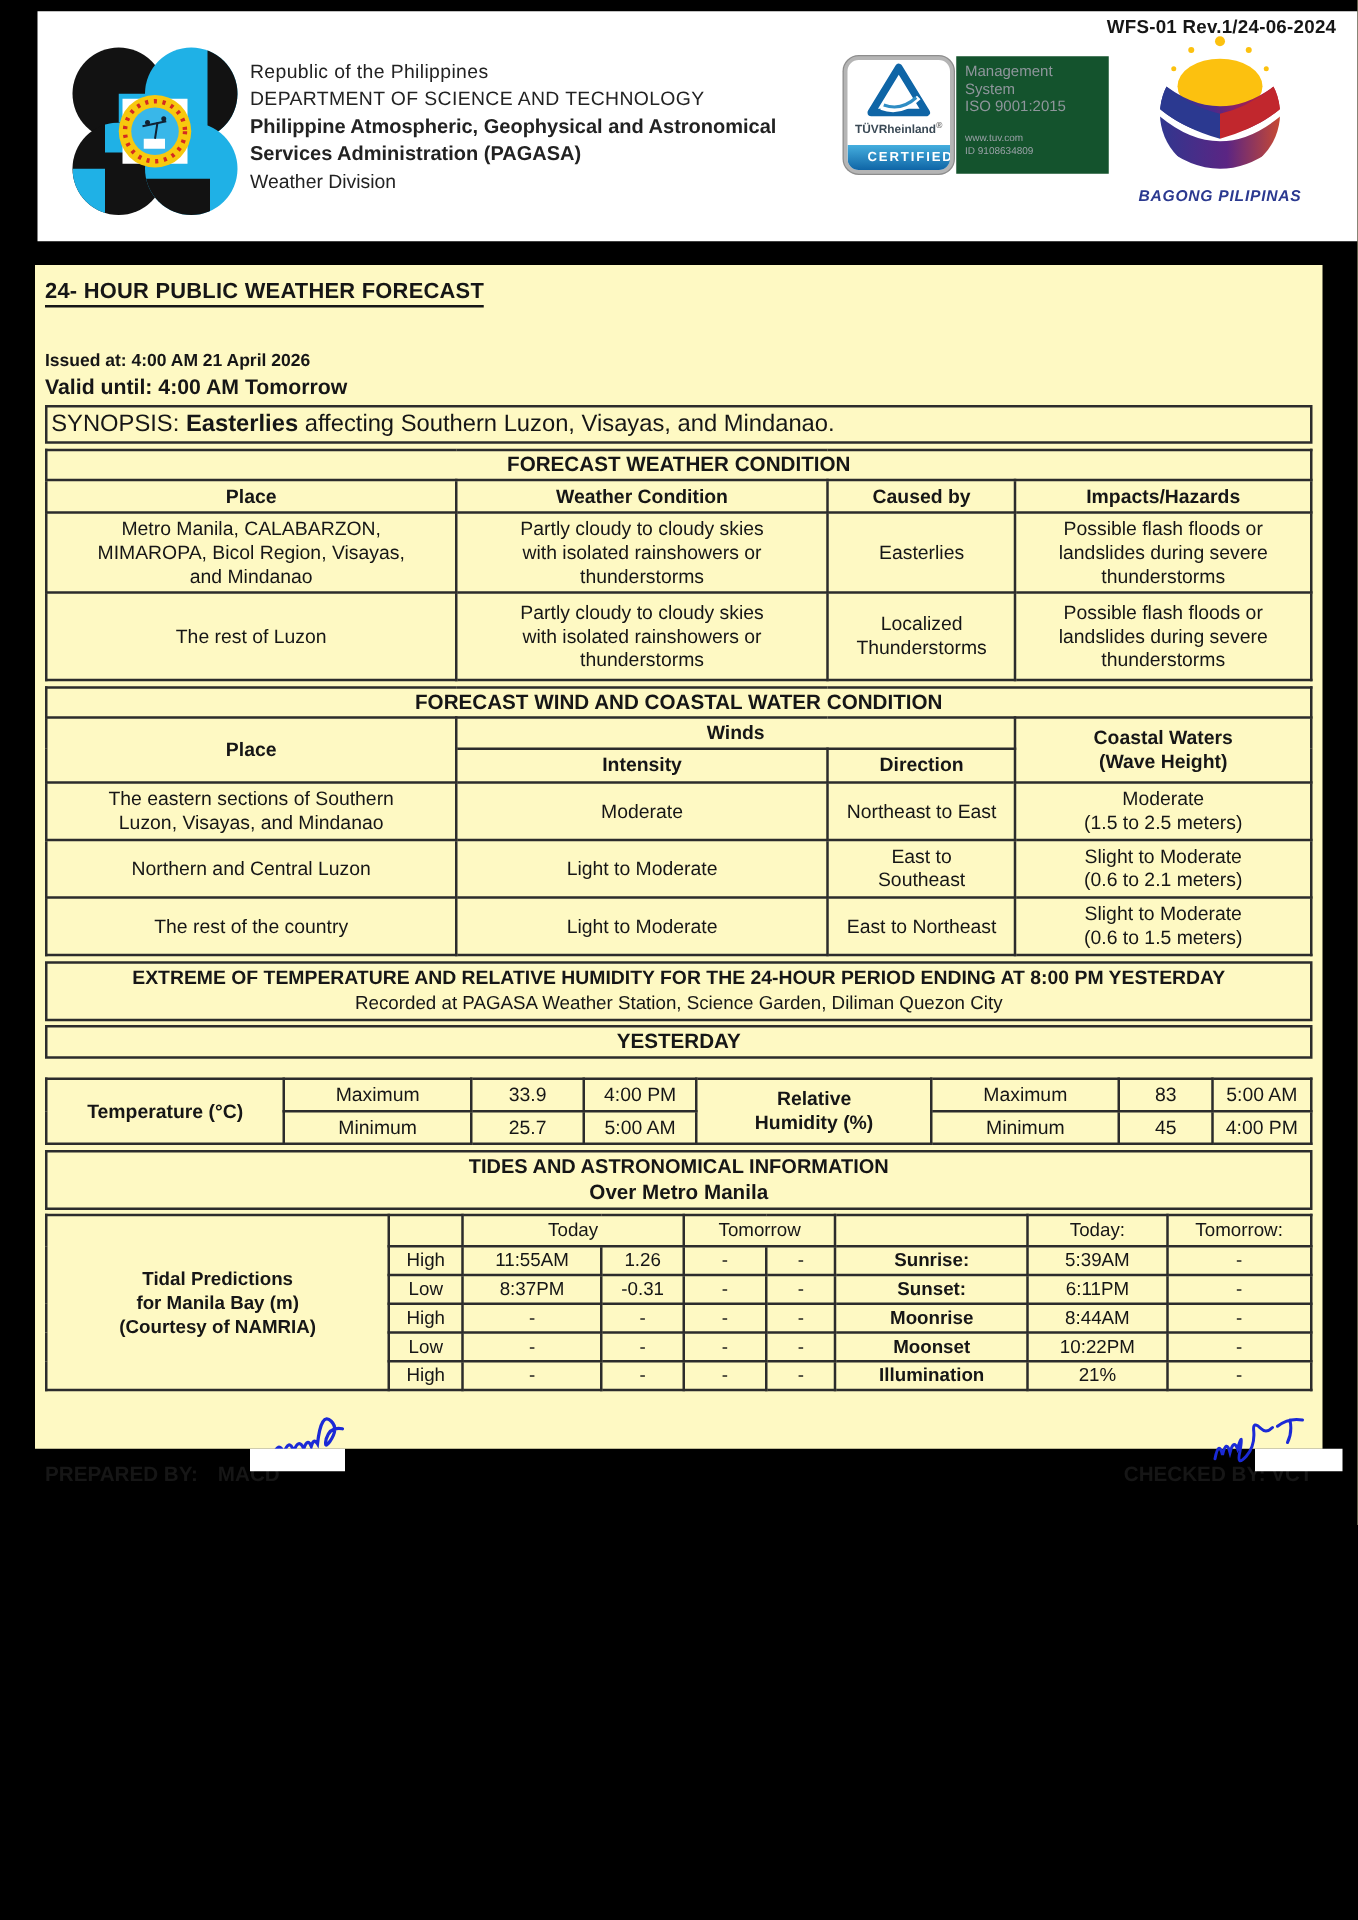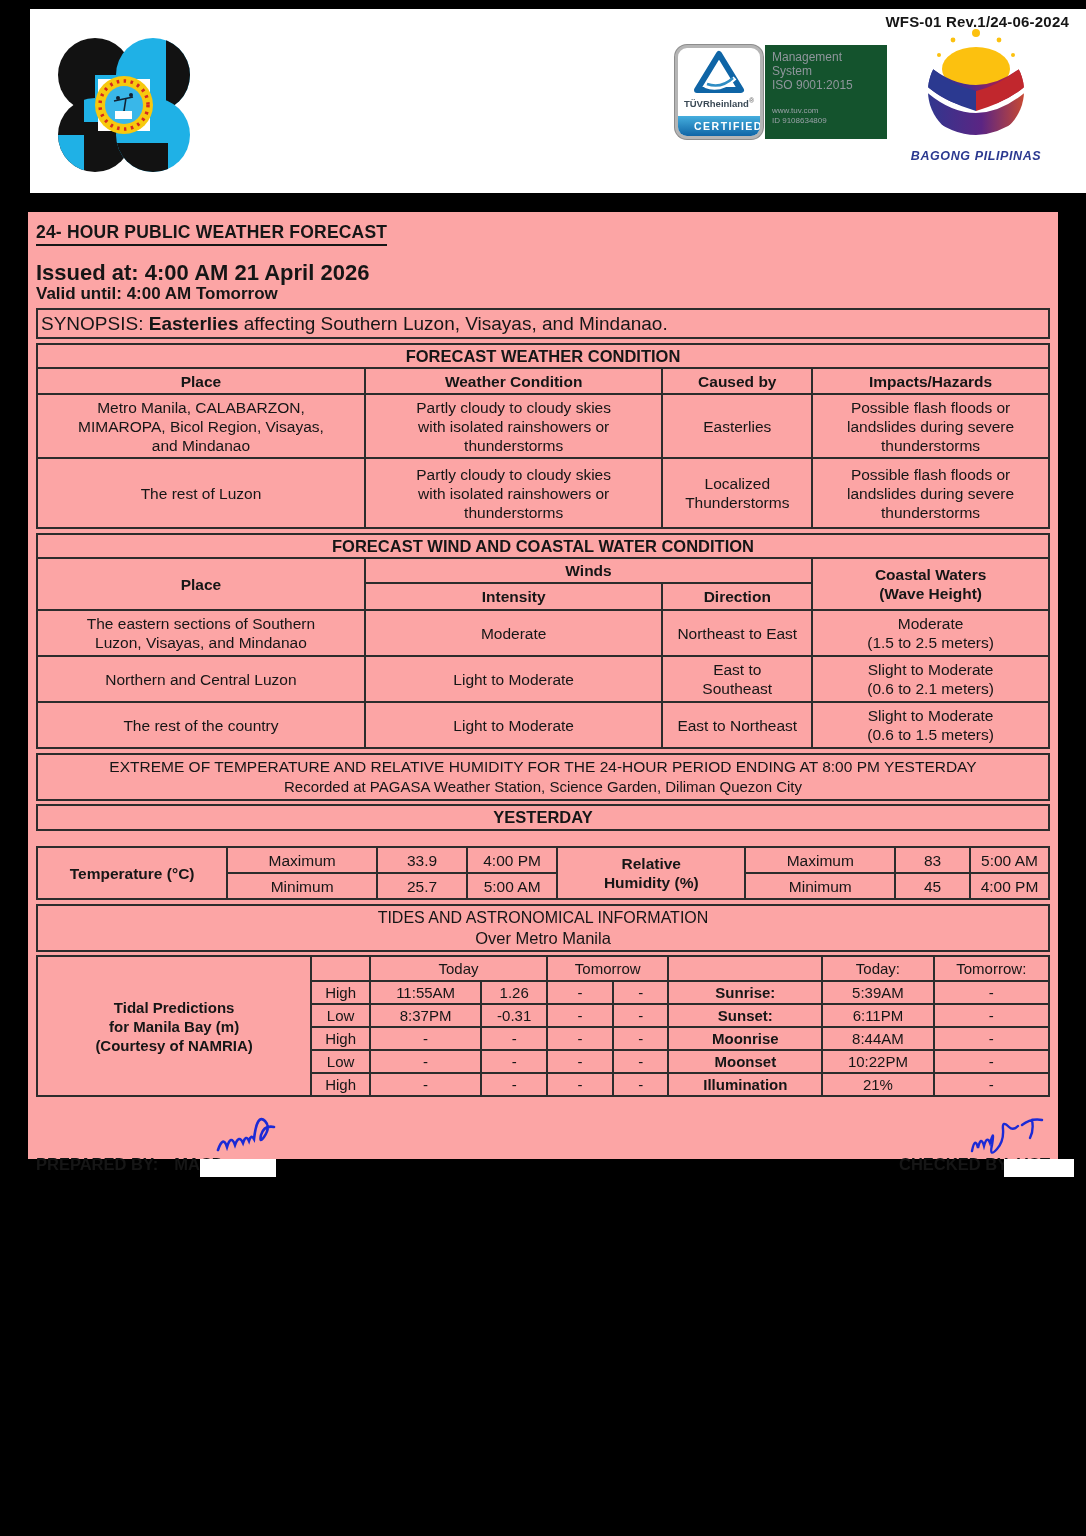--- a/index.html
+++ b/index.html
@@ -20,36 +20,36 @@
   .tuv-reg { font-size:7px; vertical-align:super; color:#777; }
   .tuv-band { margin-top:auto; width:100%; height:20px; background:linear-gradient(#45aede,#0f65a6);
               color:#fff; font-size:10.5px; font-weight:bold; letter-spacing:1.5px; text-align:center; line-height:20px;padding-left:16px; }
   .tuv-panel { width:122px; height:94px; background:#14532d; margin-left:2px; padding:5px 7px;
                color:#8f969c; font-size:12px; line-height:14px; }
   .tuv-small { margin-top:14px; font-size:8px; line-height:9px; color:#9aa1a7; }
   .bagong { position:absolute; left:862px; top:16px; width:168px; text-align:center; }
   .bagong-label { font-size:12.5px; font-weight:bold; font-style:italic; color:#2b3990; letter-spacing:.6px; margin-top:2px; }
 
   
-  .doc { position:absolute; left:28px; top:212px; width:1030px; height:947px; background:#fca5a5; padding:8px 8px 0 8px; }
+  .doc { position:absolute; left:28px; top:212px; width:1030px; height:947px; background:#fef9c3; padding:8px 8px 0 8px; }
   .doc-title { display:inline-block; font-size:17.5px; font-weight:bold; letter-spacing:.2px;
                border-bottom:2.5px solid #161616; padding-bottom:1px; margin-top:2px; }
-  .issued { margin-top:16px; font-size:22px; font-weight:bold; line-height:21px; }
+  .issued { margin-top:32px; font-size:14px; font-weight:bold; line-height:21px; }
   .valid  { font-size:17px; font-weight:bold; line-height:21px; }
   .synopsis { margin-top:4px; border:2px solid #2c2c2c; font-size:19px; padding:1px 3px; line-height:25px; }
   .synopsis .b { font-weight:bold; }
 
   table { border-collapse:collapse; width:100%; table-layout:fixed; }
   td { border:2px solid #2c2c2c; text-align:center; vertical-align:middle;
        font-size:15.5px; line-height:19px; padding:1px 4px; white-space:pre-line; }
   .b { font-weight:bold; }
   .sec-title td { font-size:16.5px; font-weight:bold; height:24px; }
   .mt { margin-top:4px; }
   .box { border:2px solid #2c2c2c; margin-top:4px; text-align:center; }
-  .box .l1 { font-size:15.5px; font-weight:normal; line-height:20px; padding-top:2px; }
+  .box .l1 { font-size:15.5px; font-weight:bold; line-height:20px; padding-top:2px; }
   .box .l2 { font-size:15px; line-height:20px; padding-bottom:2px; }
   .box.single { font-size:16.5px; font-weight:bold; line-height:23px; }
 
   .wx-head td { font-weight:bold; height:26px; }
   .wx-row1 td { height:64px; }
   .wx-row2 td { height:70px; }
   .wind-row td { height:46px; }
   .temp-table td { height:26px; font-size:15.5px; }
   .tide-table td { height:23px; font-size:15px; padding:0 3px; }
   .tide-table .hdr td { height:25px; }
@@ -101,20 +101,27 @@
       <rect x="44" y="44" width="52" height="52" fill="#ffffff"></rect>
       <circle cx="70" cy="70" r="29" fill="#f7c90e"></circle>
       <circle cx="70" cy="70" r="24" fill="none" stroke="#d42a20" stroke-width="3.5" stroke-dasharray="2.5 4.5"></circle>
       <circle cx="70" cy="70" r="19" fill="#39b7e9"></circle>
       <rect x="61" y="76" width="17" height="8" fill="#ffffff"></rect>
       <circle cx="64" cy="63" r="2" fill="#123"></circle>
       <circle cx="77" cy="60" r="2" fill="#123"></circle>
       <path d="M60 66 L79 62 M72 63 L70 76" stroke="#123" stroke-width="1.6" fill="none"></path>
     </svg>
 
+    <div class="org">
+      <div class="caps">Republic of the Philippines</div>
+      <div class="caps">DEPARTMENT OF SCIENCE AND TECHNOLOGY</div>
+      <div class="bold">Philippine Atmospheric, Geophysical and Astronomical</div>
+      <div class="bold">Services Administration (PAGASA)</div>
+      <div>Weather Division</div>
+    </div>
 
     <div class="tuv-wrap">
       <div class="tuv-badge">
         <svg width="56" height="48" viewBox="0 0 56 48">
           <path d="M28 6 L50 42 L6 42 Z" fill="none" stroke="#0f65a6" stroke-width="6" stroke-linejoin="round"></path>
           <path d="M14 38 Q30 44 44 30" fill="none" stroke="#ffffff" stroke-width="4"></path>
           <path d="M16 36 Q30 41 42 30" fill="none" stroke="#2f8dc4" stroke-width="2.5"></path>
         </svg>
         <div class="tuv-brand"><span>TÜVRheinland</span><span class="tuv-reg">®</span></div>
         <div class="tuv-band">CERTIFIED</div>

